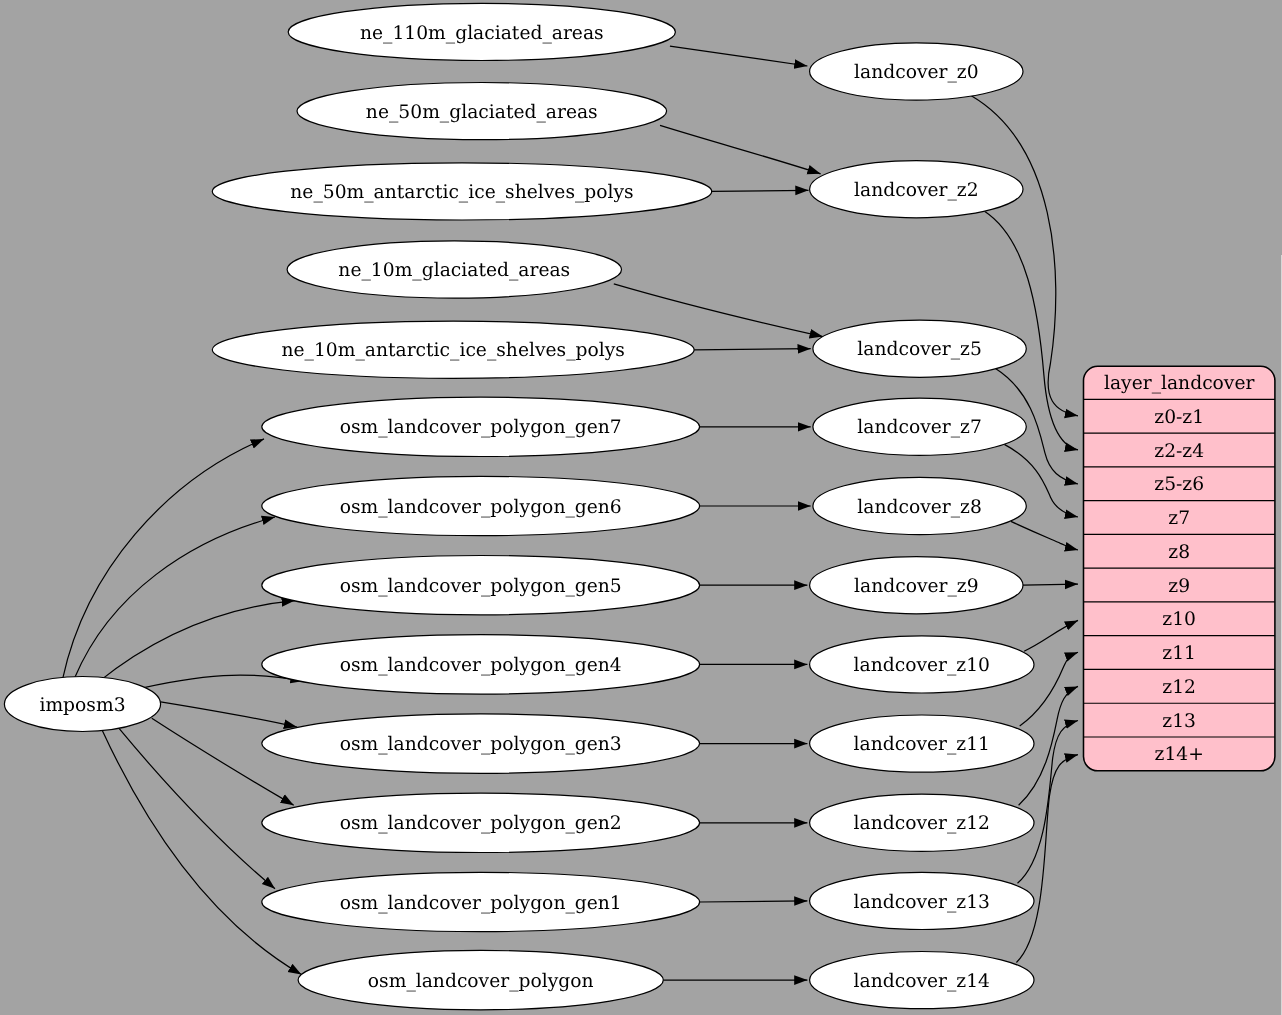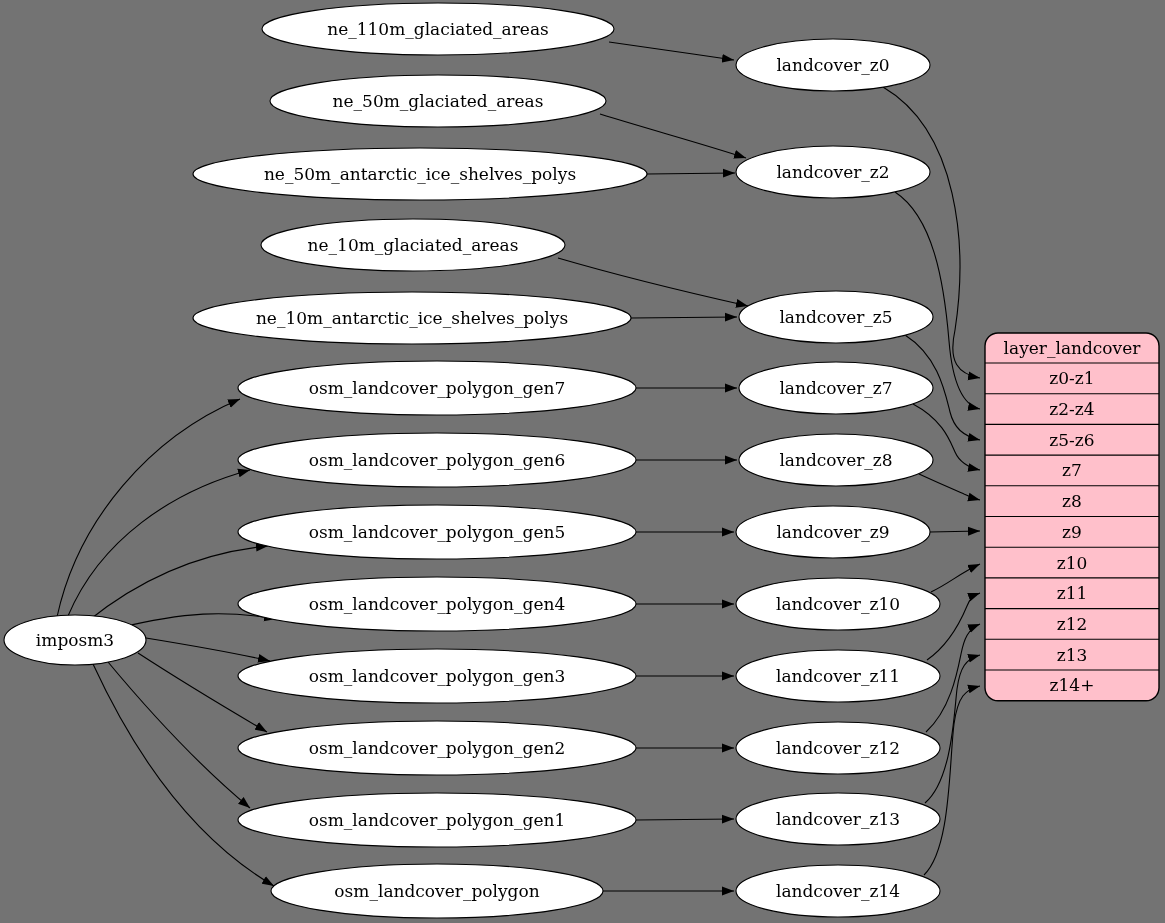--- a/index.html
+++ b/index.html
@@ -1,16 +1,16 @@
 <!DOCTYPE html>
 <html><head>
 <meta charset="utf-8">
 <style>
   html,body{margin:0;padding:0;background:#ffffff;}
-  .canvas{position:relative;width:1165px;height:923px;background:#737373;overflow:hidden;}
+  .canvas{position:relative;width:1165px;height:923px;background:#a3a3a3;overflow:hidden;}
   svg{display:block;}
   .edge{fill:none;stroke:#000;stroke-width:1.1;}
   .node-ellipse{fill:#ffffff;stroke:#000;stroke-width:1.1;}
   .node-label{font-family:"DejaVu Serif","Liberation Serif",serif;font-size:17px;fill:#000;text-anchor:middle;}
   .table-outer{stroke:#000;stroke-width:1.4;}
   .table-sep{stroke:#000;stroke-width:1.1;}
   .table-label{font-family:"DejaVu Serif","Liberation Serif",serif;font-size:17px;fill:#000;text-anchor:middle;}
 </style>
 </head>
 <body>

